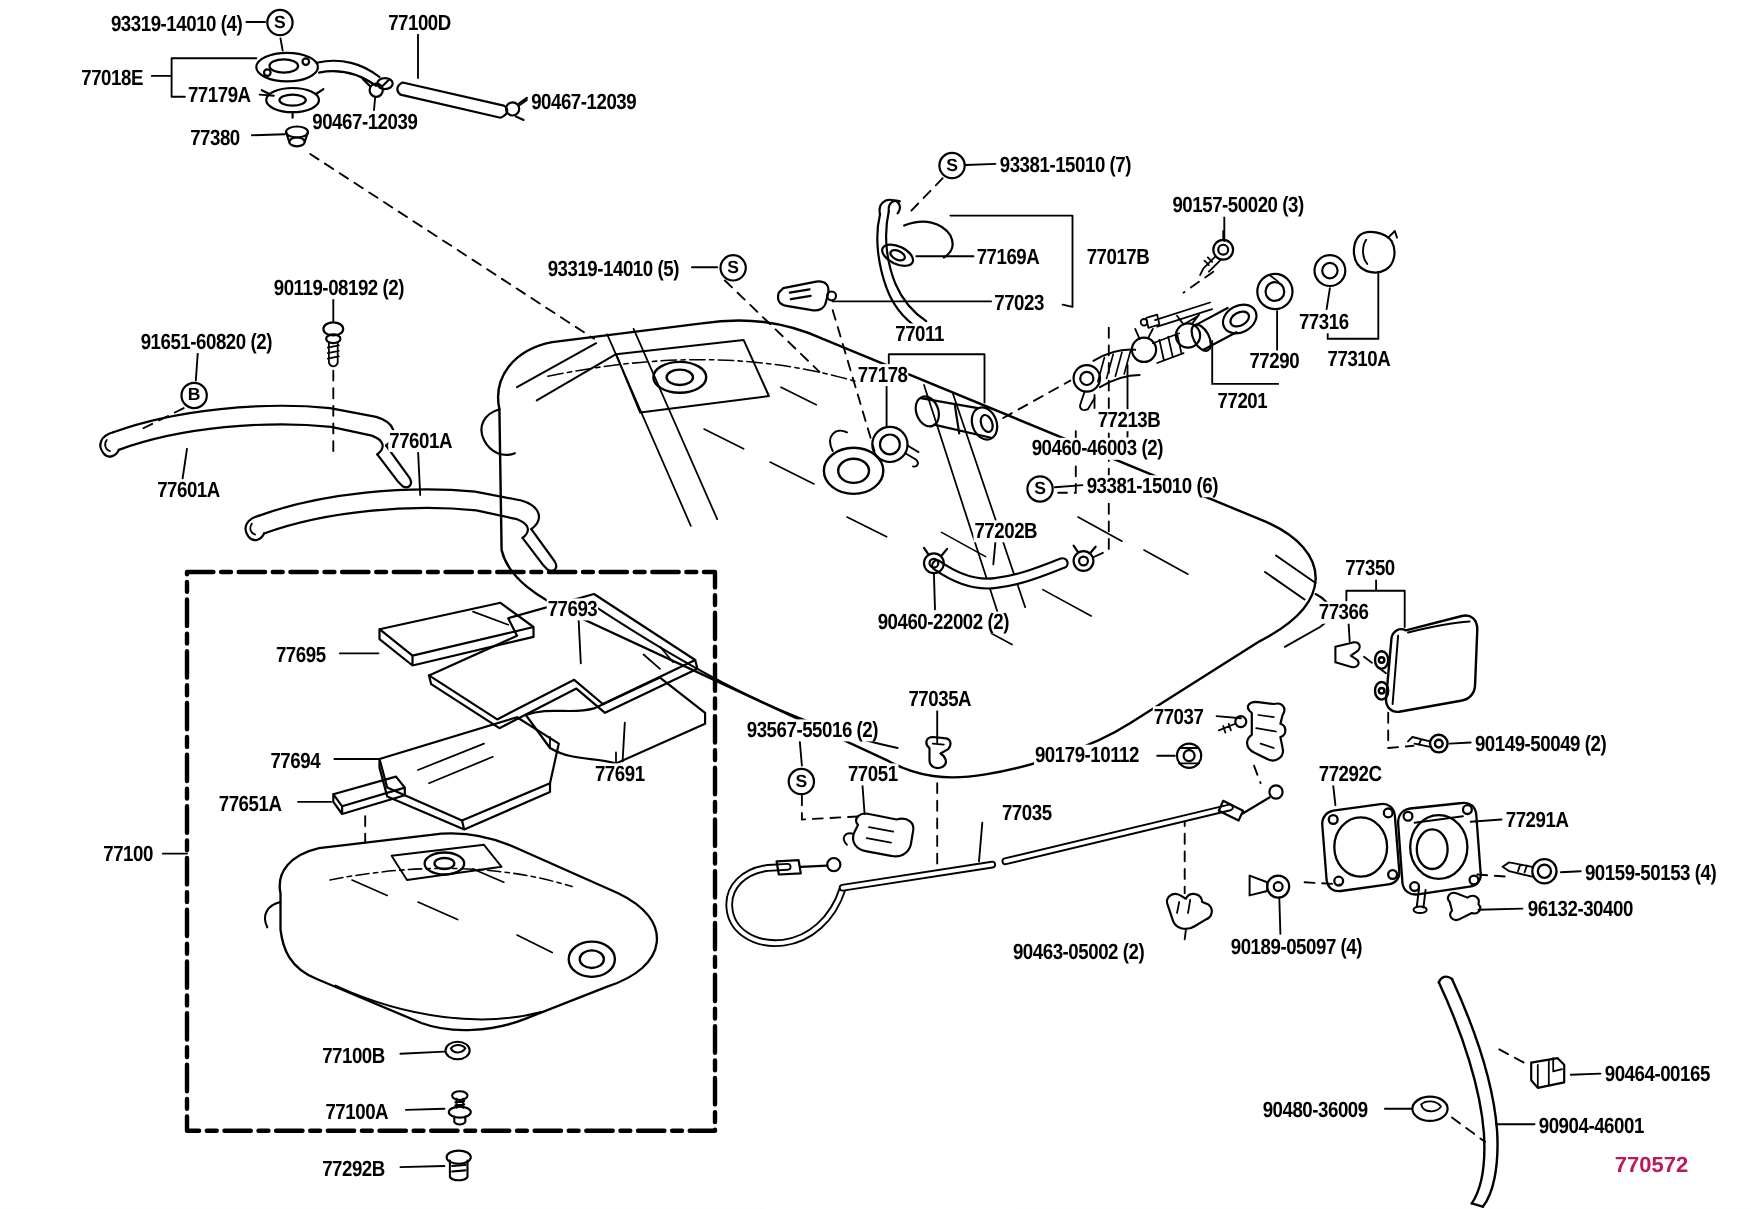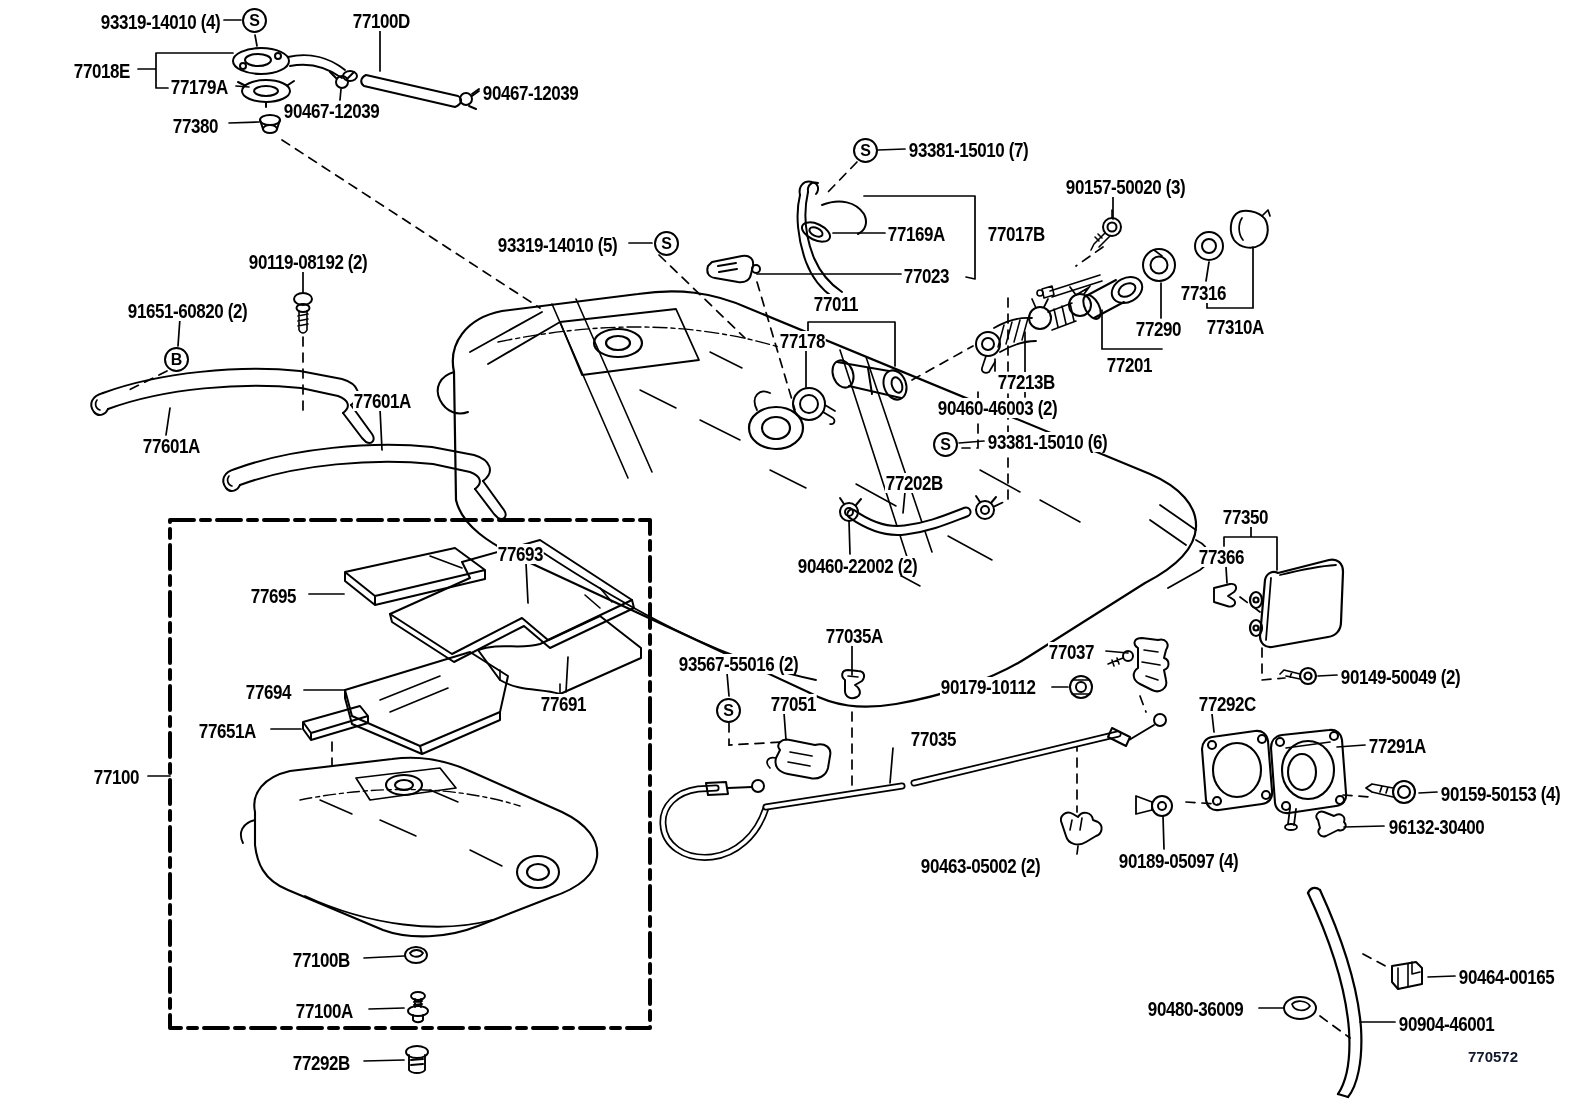--- a/index.html
+++ b/index.html
@@ -5,21 +5,21 @@
   html,body{margin:0;padding:0;background:#e8e8e8;}
   .stage{position:relative;width:1592px;height:1099px;background:#ffffff;overflow:hidden;
          font-family:"Liberation Sans",sans-serif;}
   .stage svg{position:absolute;left:0;top:0;}
   .lbl{position:absolute;font-weight:700;font-size:20px;line-height:20px;color:#000;
        letter-spacing:-0.5px;white-space:nowrap;transform:scaleX(0.85);transform-origin:0 0;
        background:#fff;padding:0 1px;}
   .sym{position:absolute;width:25px;height:25px;border:2.5px solid #000;border-radius:50%;
        background:#fff;display:flex;align-items:center;justify-content:center;
        font-weight:700;font-size:16px;color:#000;box-sizing:border-box;}
-  .code{position:absolute;font-weight:700;font-size:15px;color:#0f172a;letter-spacing:0;}
+  .code{position:absolute;font-weight:700;font-size:20px;color:#be185d;letter-spacing:0;}
 </style>
 </head>
 <body>
 
 <div class="stage">
 
 <svg width="1592" height="1099" viewBox="0 0 1592 1099">
 
   <g stroke="#000" stroke-width="1.7" fill="none" stroke-linecap="round">
     <path d="M224,20 L241,20"></path>

